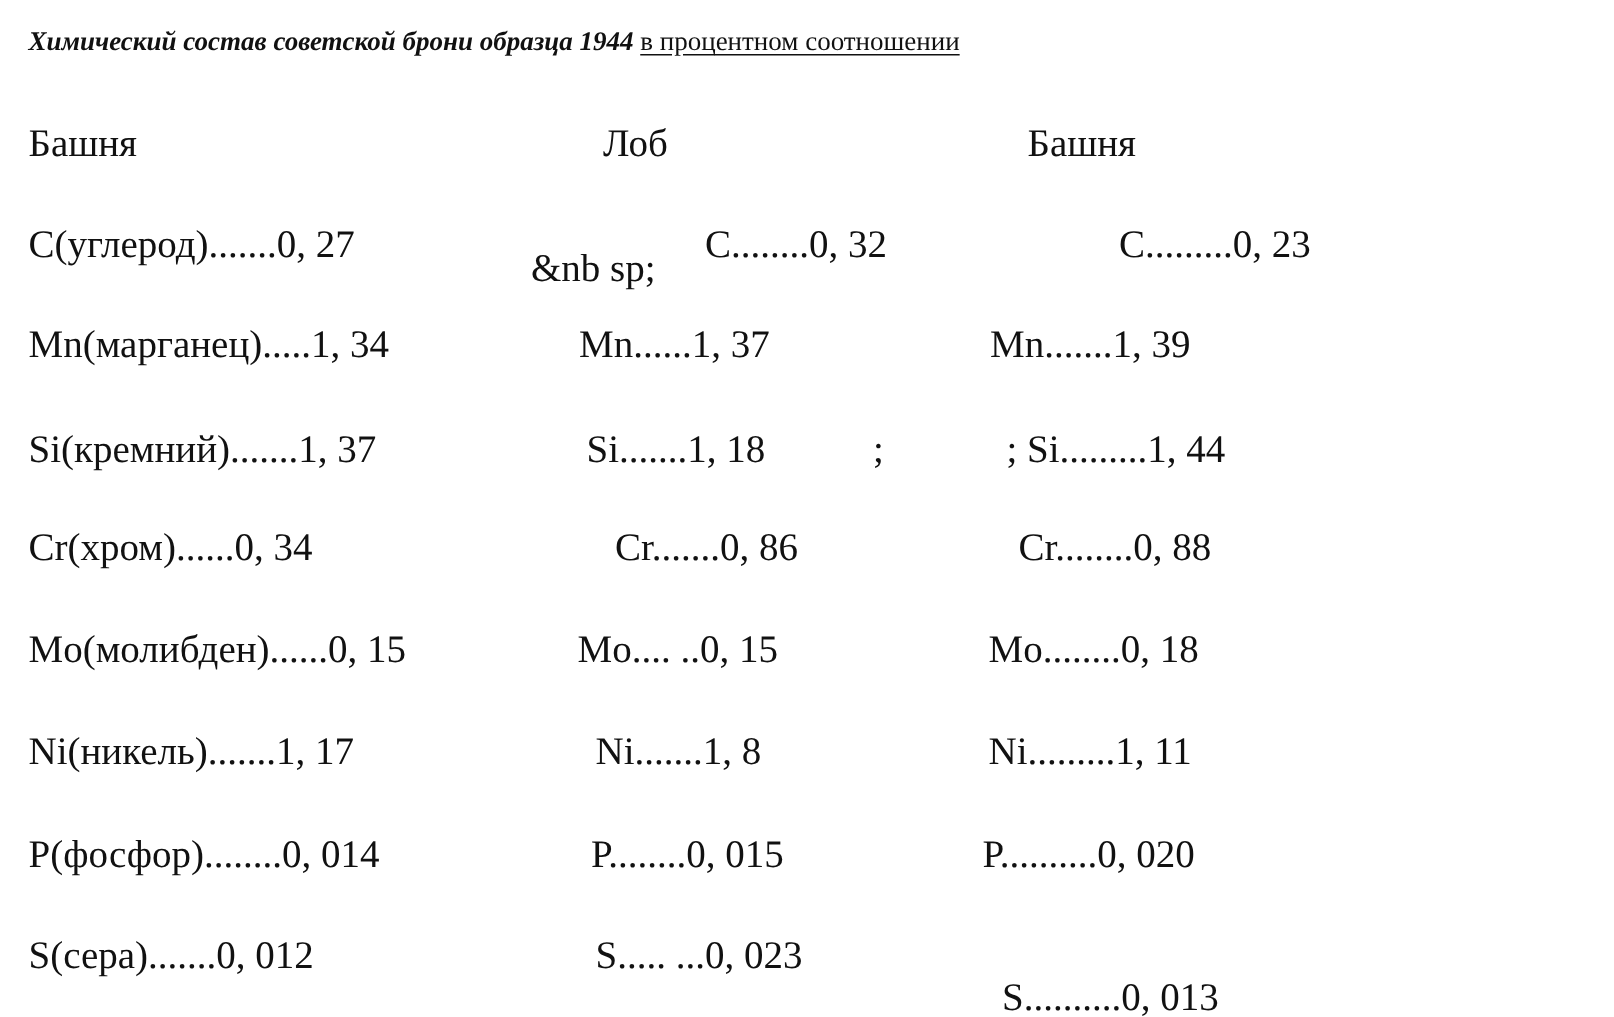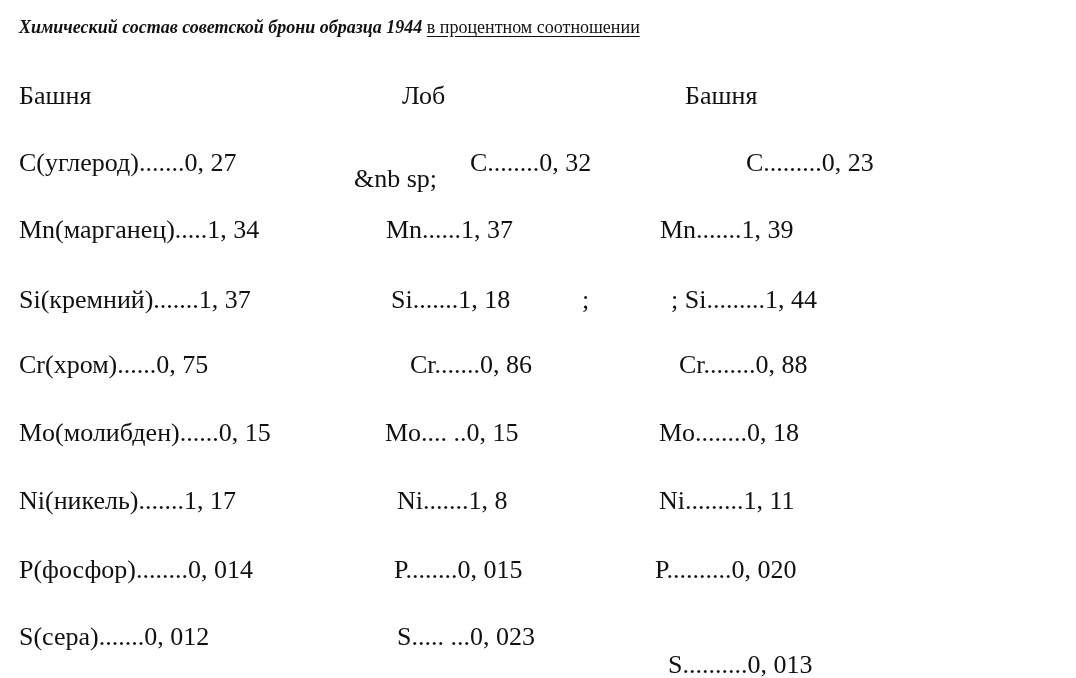--- a/index.html
+++ b/index.html
@@ -58,21 +58,21 @@
 
 <div class="cell" style="left:19px; top:215px;">Mn(марганец).....1, 34</div>
 <div class="cell" style="left:386px; top:215px;">Mn......1, 37</div>
 <div class="cell" style="left:660px; top:215px;">Mn.......1, 39</div>
 
 <div class="cell" style="left:19px; top:285px;">Si(кремний).......1, 37</div>
 <div class="cell" style="left:391px; top:285px;">Si.......1, 18</div>
 <div class="cell" style="left:582px; top:285px;">;</div>
 <div class="cell" style="left:671px; top:285px;">; Si.........1, 44</div>
 
-<div class="cell" style="left:19px; top:350px;">Cr(хром)......0, 75</div>
+<div class="cell" style="left:19px; top:350px;">Cr(хром)......0, 34</div>
 <div class="cell" style="left:410px; top:350px;">Cr.......0, 86</div>
 <div class="cell" style="left:679px; top:350px;">Cr........0, 88</div>
 
 <div class="cell" style="left:19px; top:418px;">Mo(молибден)......0, 15</div>
 <div class="cell" style="left:385px; top:418px;">Mo.... ..0, 15</div>
 <div class="cell" style="left:659px; top:418px;">Mo........0, 18</div>
 
 <div class="cell" style="left:19px; top:486px;">Ni(никель).......1, 17</div>
 <div class="cell" style="left:397px; top:486px;">Ni.......1, 8</div>
 <div class="cell" style="left:659px; top:486px;">Ni.........1, 11</div>

